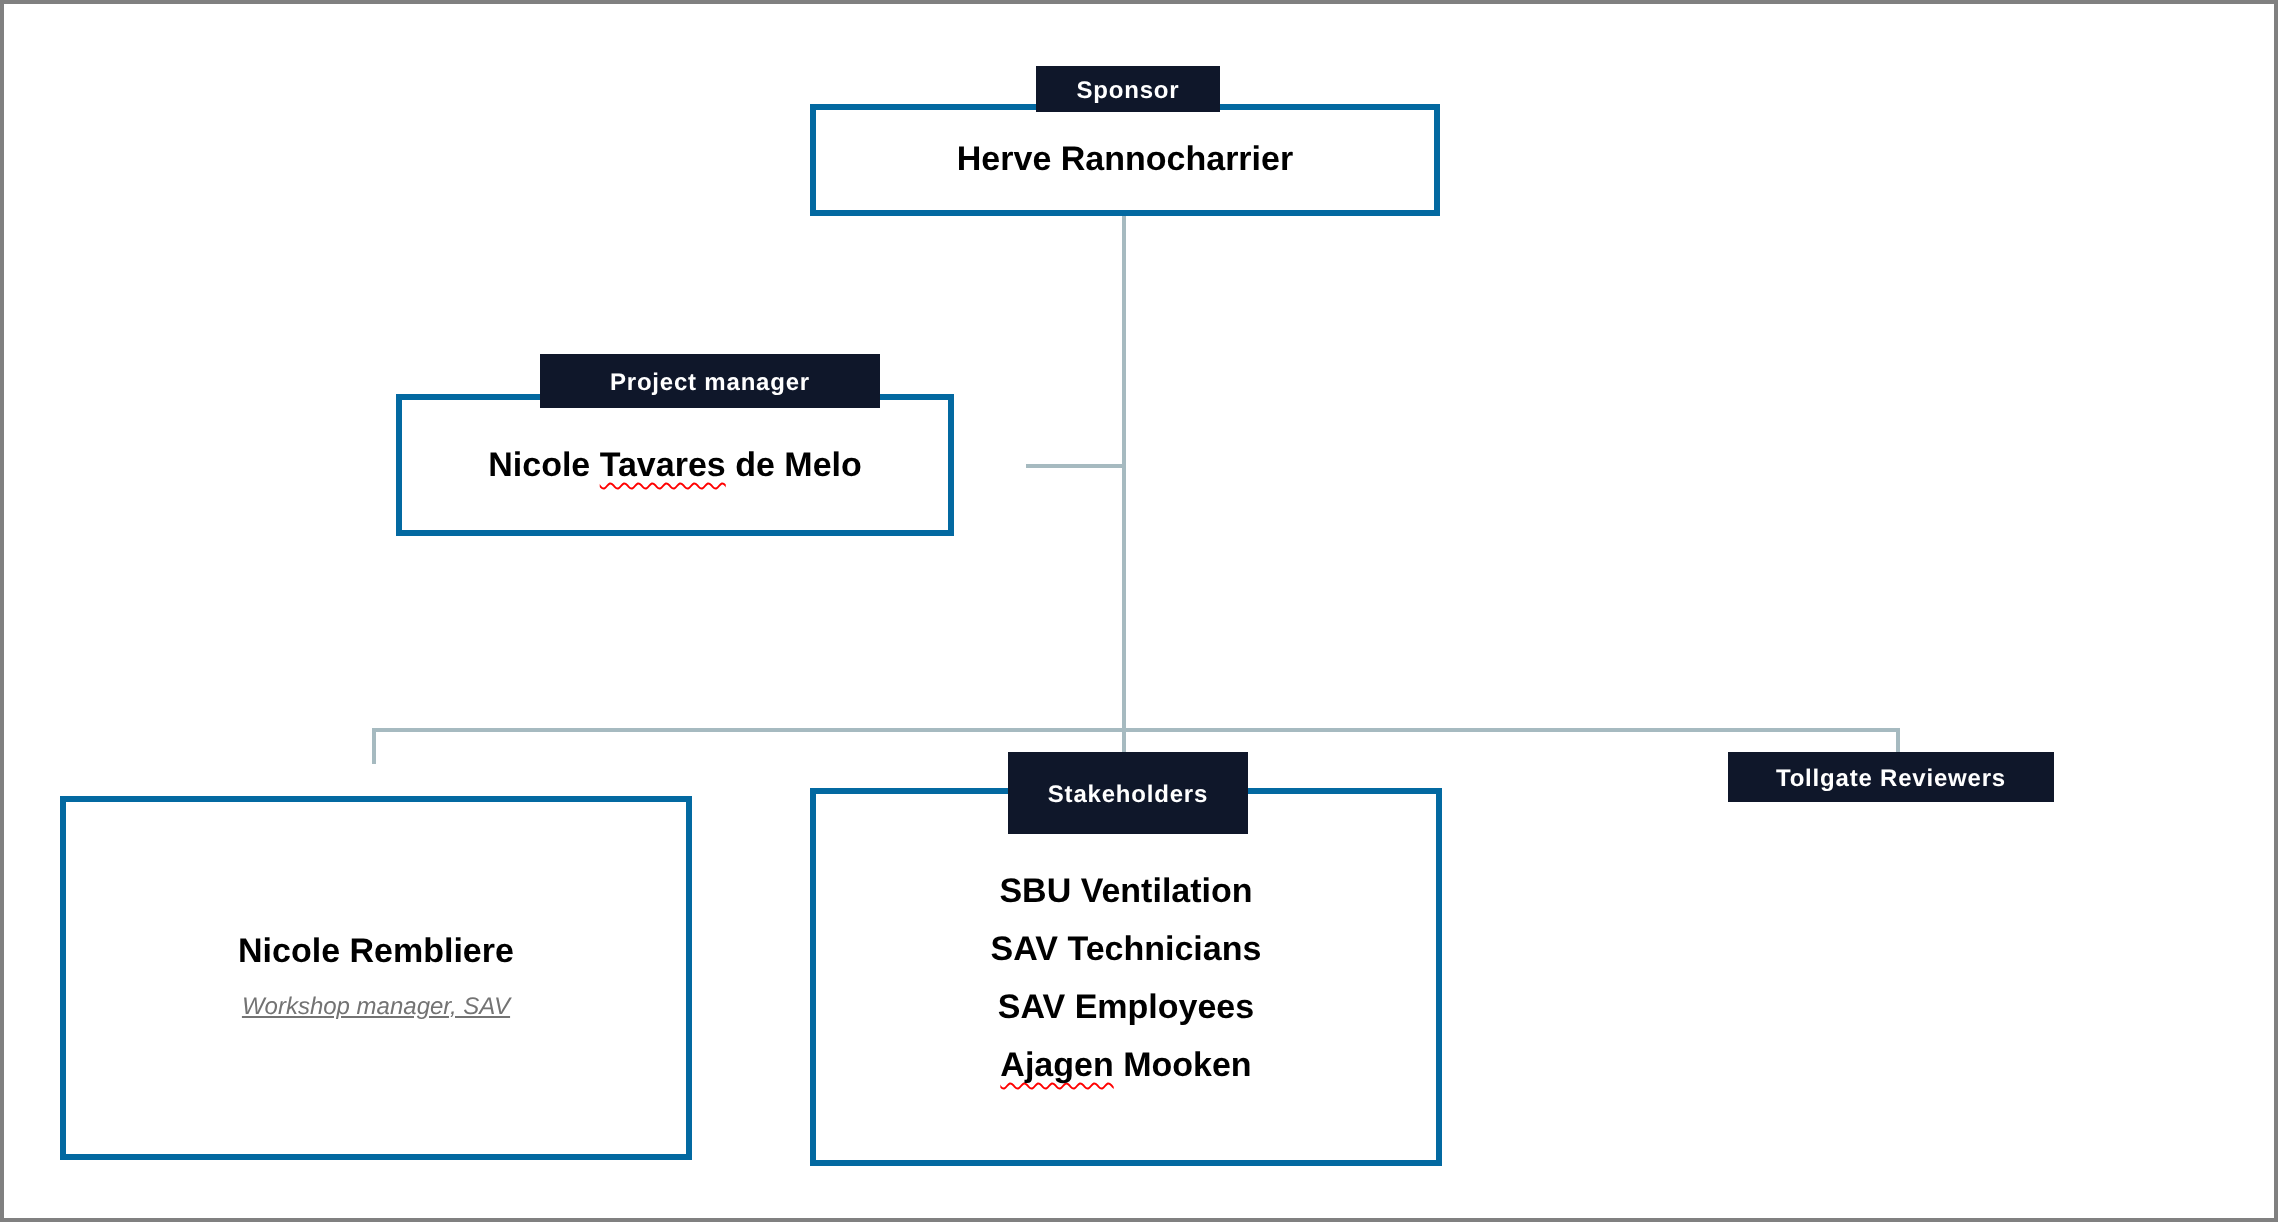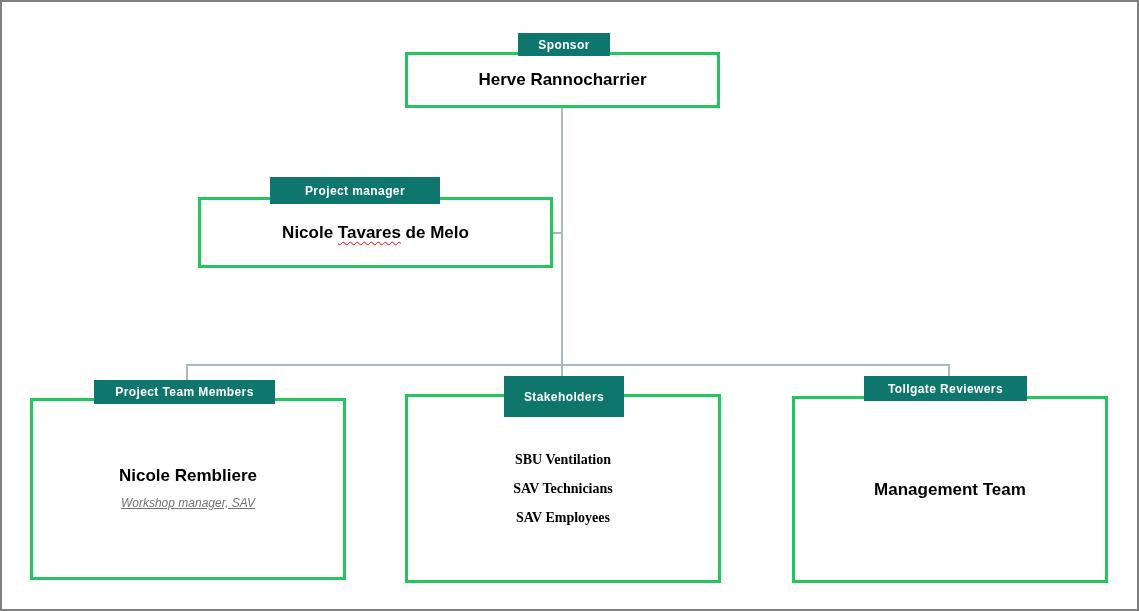--- a/index.html
+++ b/index.html
@@ -24,38 +24,38 @@
   .conn-v-main   { left: 559px; top: 105px; width: 2px;  height: 272px; }
   .conn-stub-pm  { left: 511px; top: 230px; width: 49px; height: 2px;  }
   .conn-branch   { left: 184px; top: 362px; width: 764px; height: 2px; }
   .conn-drop-l   { left: 184px; top: 362px; width: 2px;  height: 18px; }
   .conn-drop-r   { left: 946px; top: 362px; width: 2px;  height: 15px; }
 
   
   .node-box {
     position: absolute;
     background: #ffffff;
-    border: 3px solid #22c55e;
+    border: 3px solid #0369a1;
     z-index: 2;
     display: flex;
     flex-direction: column;
     align-items: center;
     justify-content: center;
     text-align: left;
   }
   .box-sponsor  { left: 403px; top: 50px;  width: 315px; height: 56px;  }
-  .box-pm       { left: 196px; top: 195px; width: 355px; height: 71px;  }
+  .box-pm       { left: 196px; top: 195px; width: 279px; height: 71px;  }
   .box-team     { left: 28px;  top: 396px; width: 316px; height: 182px; }
   .box-stake    { left: 403px; top: 392px; width: 316px; height: 189px; }
   .box-tollgate { left: 790px; top: 394px; width: 316px; height: 187px; }
 
   
   .badge {
     position: absolute;
-    background: #0f766e;
+    background: #0f172a;
     color: #ffffff;
     font-weight: bold;
     font-size: 12px;
     letter-spacing: 0.4px;
     display: flex;
     align-items: center;
     justify-content: center;
     z-index: 3;
     white-space: nowrap;
   }
@@ -75,25 +75,24 @@
   .person-role {
     font-style: italic;
     font-size: 12px;
     color: #737373;
     line-height: 27px;
     white-space: nowrap;
     text-decoration: underline;
   }
   .member-line {
     font-weight: bold;
-    font-size: 14px;
+    font-size: 17px;
     color: #000000;
     line-height: 29px;
     white-space: nowrap;
-    font-family: Liberation Serif, serif;
   }
   .misspell {
     text-decoration: underline wavy #FF0000;
     text-decoration-thickness: 1px;
     text-underline-offset: 3px;
     text-decoration-skip-ink: none;
   }
 </style>
 </head>
 <body>
@@ -117,33 +116,28 @@
     <div class="person-name"><span>Nicole </span><span class="misspell">Tavares</span><span> de Melo</span></div>
   </div>
   <div class="badge badge-pm">
     <span>Project manager</span>
   </div>
 
   <div class="node-box box-team">
     <div class="person-name">Nicole Rembliere</div>
     <div class="person-role">Workshop manager, SAV</div>
   </div>
-  <div class="badge badge-team">
-    <span>Project Team Members</span>
-  </div>
 
   <div class="node-box box-stake">
     <div class="member-line">SBU Ventilation</div>
     <div class="member-line">SAV Technicians</div>
     <div class="member-line">SAV Employees</div>
+    <div class="member-line"><span class="misspell">Ajagen</span><span> Mooken</span></div>
   </div>
   <div class="badge badge-stake">
     <span>Stakeholders</span>
   </div>
 
-  <div class="node-box box-tollgate">
-    <div class="person-name">Management Team</div>
-  </div>
   <div class="badge badge-tollgate">
     <span>Tollgate Reviewers</span>
   </div>
 
 </div>
 
 </body></html>

